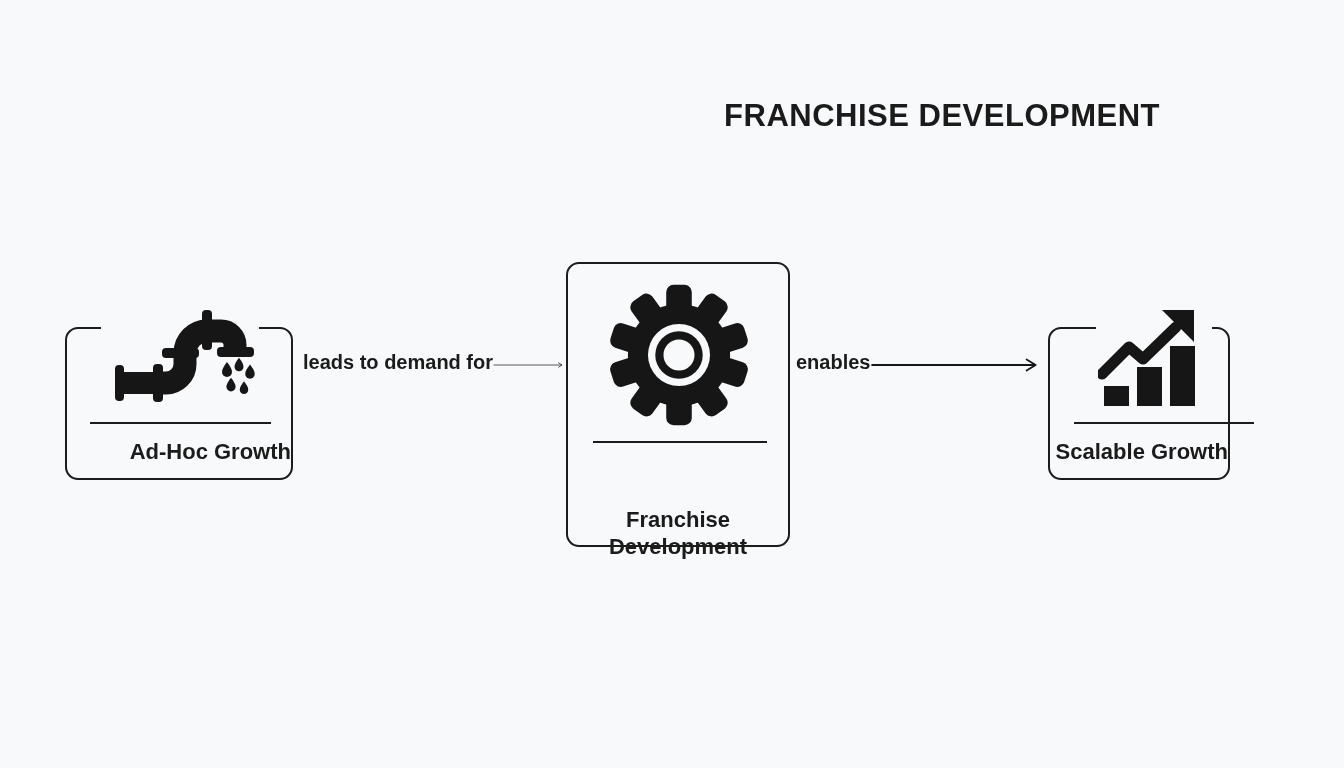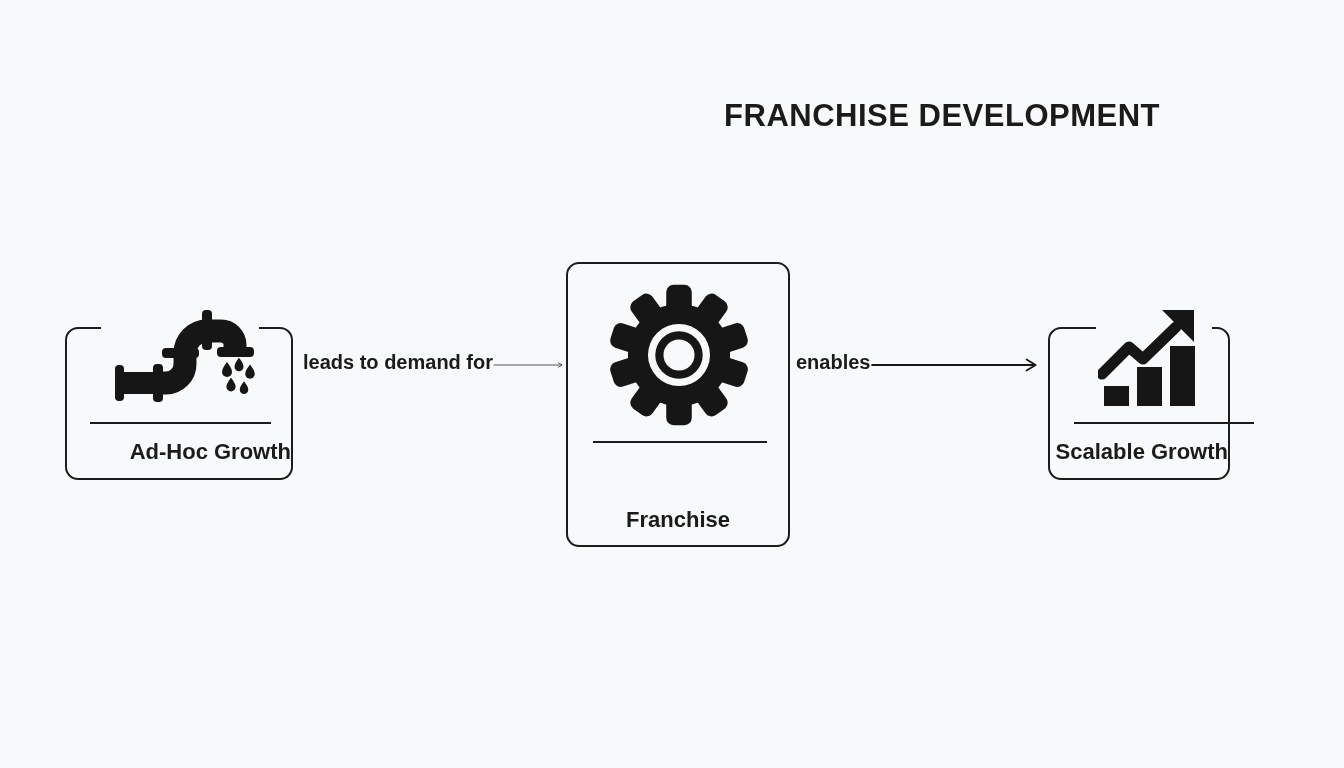--- a/index.html
+++ b/index.html
@@ -119,20 +119,21 @@
   <svg width="261" height="22" viewBox="0 0 261 22">
     <line x1="2" y1="11" x2="253" y2="11" stroke="#161616" stroke-width="2.6"></line>
     <polyline points="241,3 254,11 241,19" fill="none" stroke="#161616" stroke-width="2.6" stroke-linecap="round" stroke-linejoin="round"></polyline>
   </svg>
 </div>
 
 <div class="node" style="left:566px; top:262px; width:224px; height:285px;">
   <div class="node-divider" style="left:25px; top:177px; width:174px;"></div>
   <div class="node-label-multi" style="top:206px;margin-top:36px;">
     <span>Franchise</span>
+    <span>Development</span>
   </div>
 </div>
 
 <div class="icon-wrap" style="left:606px; top:282px; width:146px; height:146px;">
   <svg width="146" height="146" viewBox="0 0 160 160">
     <g fill="#161616">
       <rect x="66" y="3" width="28" height="154" rx="8" transform="rotate(0 80 80)"></rect>
       <rect x="66" y="3" width="28" height="154" rx="8" transform="rotate(36 80 80)"></rect>
       <rect x="66" y="3" width="28" height="154" rx="8" transform="rotate(72 80 80)"></rect>
       <rect x="66" y="3" width="28" height="154" rx="8" transform="rotate(108 80 80)"></rect>

